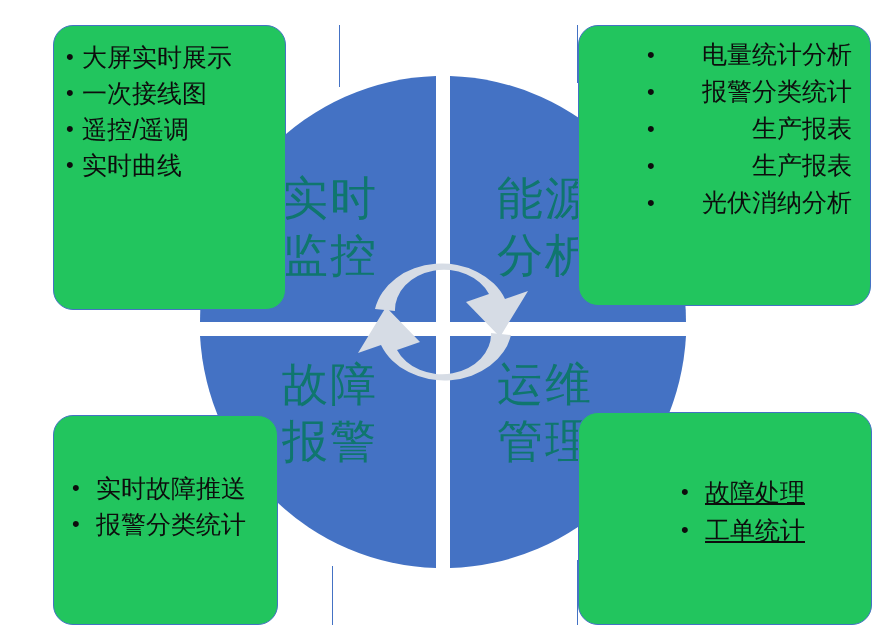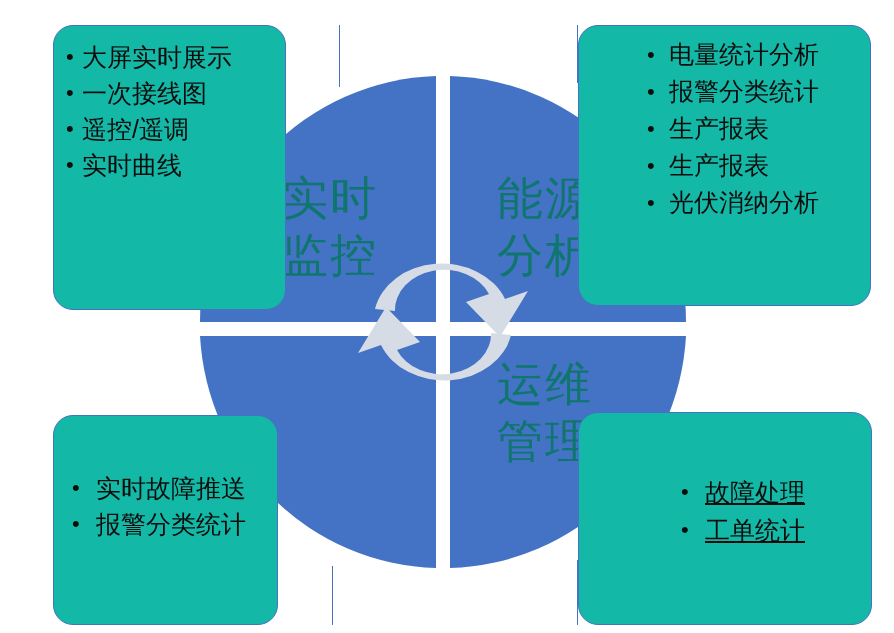--- a/index.html
+++ b/index.html
@@ -15,21 +15,21 @@
     width: 894px;
     height: 633px;
     background: #ffffff;
     overflow: hidden;
   }
 
   
   .callout {
     position: absolute;
     box-sizing: border-box;
-    background: #14b8a6;
+    background: #22c55e;
     border: 1.4px solid #4472C4;
     border-radius: 20px;
     z-index: 5;
   }
   .callout .bullets {
     list-style: none;
     margin: 0;
     padding: 0;
   }
   .callout .bullets li {
@@ -65,21 +65,21 @@
   }
   #box-energy-analysis .bullets {
     padding: 10px 18px 0 0;
     text-align: right;
   }
   #box-energy-analysis .bullets li {
     font-size: 25px;
     line-height: 37px;
     padding-left: 22px;
     display: inline-block;
-    text-align: left;
+    text-align: right;
     width: auto;
   }
   #box-energy-analysis .bullets li::before {
     content: "\2022";
     position: absolute;
     left: 0; top: 0;
     font-size: 22px;
   }
   #box-energy-analysis .bullets li.row {
     display: block;
@@ -243,16 +243,18 @@
                  A 49 40 0 0 0 296 262
                  Z" fill="#D6DCE5"></path>
       </g>
     </svg>
   </div>
 
   <div class="quad-label" id="label-realtime-monitor">实时
 监控</div>
   <div class="quad-label" id="label-energy-analysis">能源
 分析</div>
+  <div class="quad-label" id="label-fault-alarm">故障
+报警</div>
   <div class="quad-label" id="label-om-management">运维
 管理</div>
 
 </div>
 
 </body></html>

